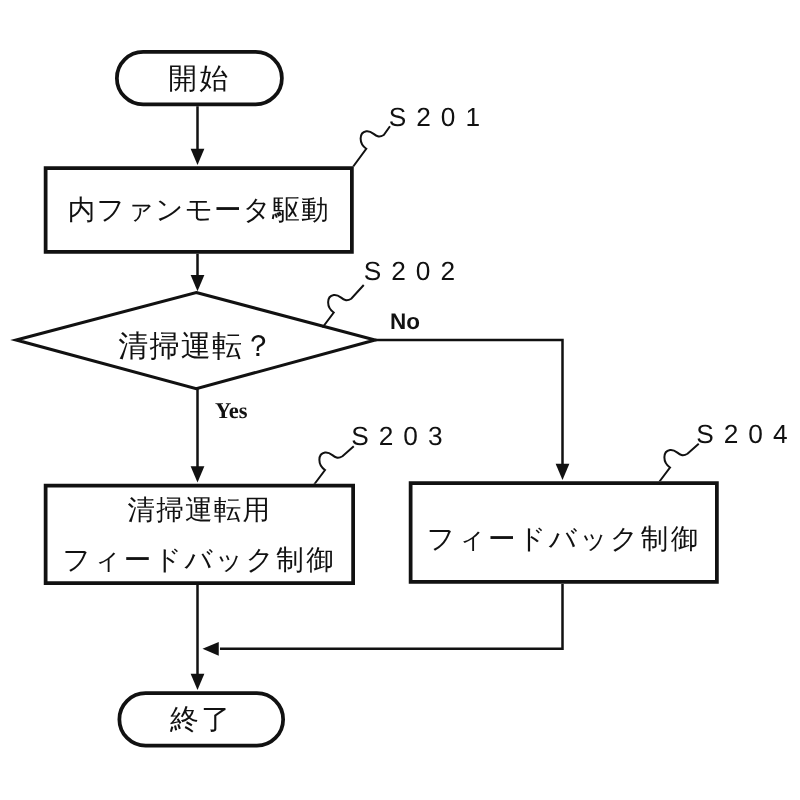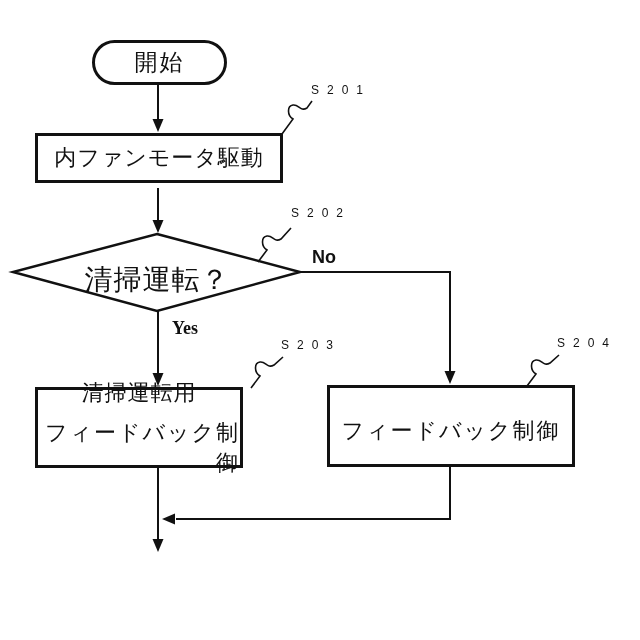--- a/index.html
+++ b/index.html
@@ -21,54 +21,54 @@
   .node {
     position: absolute;
     box-sizing: border-box;
     border: 3px solid #111111;
     background: #ffffff;
     display: flex;
     flex-direction: column;
     align-items: center;
     justify-content: center;
     z-index: 2;
-    text-align: right;
+    text-align: left;
   }
   .terminal {
     border-radius: 23px;
     font-size: 23px;
     letter-spacing: 2px;
   }
   .process { font-size: 22px; letter-spacing: 1px; }
   .process .line2 { letter-spacing: 2px; margin-top: 10px; }
   .decision-text {
     position: absolute;
     z-index: 2;
-    font-size: 28px;
+    font-size: 24px;
     letter-spacing: 1px;
     text-align: center;
   }
   .step-label {
     position: absolute;
     z-index: 2;
-    font-size: 12px;
+    font-size: 21px;
     letter-spacing: 8px;
     white-space: nowrap;
   }
   .branch-label {
     position: absolute;
     z-index: 2;
     font-size: 18px;
     font-weight: bold;
     white-space: nowrap;
   }
   
   #n-start { left: 92px;  top: 40px;  width: 135px; height: 45px; }
-  #n-p201  { left: 35px;  top: 133px; width: 248px; height: 50px; }
-  #n-p203  { left: 35px;  top: 387px; width: 208px; height: 81px; }
+  #n-p201  { left: 35px;  top: 133px; width: 248px; height: 70px; }
+  #n-p203  { left: 35px;  top: 387px; width: 249px; height: 81px; }
   #n-p204  { left: 327px; top: 385px; width: 248px; height: 82px; }
   #n-end   { left: 94px;  top: 553px; width: 134px; height: 45px; }
   #t-dec   { left: 47px;  top: 261px; width: 220px; }
   #l-s201  { left: 311px; top: 83px;  }
   #l-s202  { left: 291px; top: 206px; }
   #l-s203  { left: 281px; top: 338px; }
   #l-s204  { left: 557px; top: 336px; text-align: center; }
   #l-no    { left: 312px; top: 247px; }
   #l-yes   { left: 172px; top: 318px; font-family: Liberation Serif, serif; }
 </style>
@@ -124,20 +124,23 @@
 
   <div class="node process" id="n-p203">
     <span class="line1">清掃運転用</span>
     <span class="line2">フィードバック制御</span>
   </div>
 
   <div class="node process" id="n-p204">
     <span class="line2">フィードバック制御</span>
   </div>
 
+  <div class="node terminal" id="n-end">
+    <span>終了</span>
+  </div>
 
   <div class="step-label" id="l-s201">S201</div>
   <div class="step-label" id="l-s202">S202</div>
   <div class="step-label" id="l-s203">S203</div>
   <div class="step-label" id="l-s204">S204</div>
 
   <div class="branch-label" id="l-no">No</div>
   <div class="branch-label" id="l-yes">Yes</div>
 
 </div>

